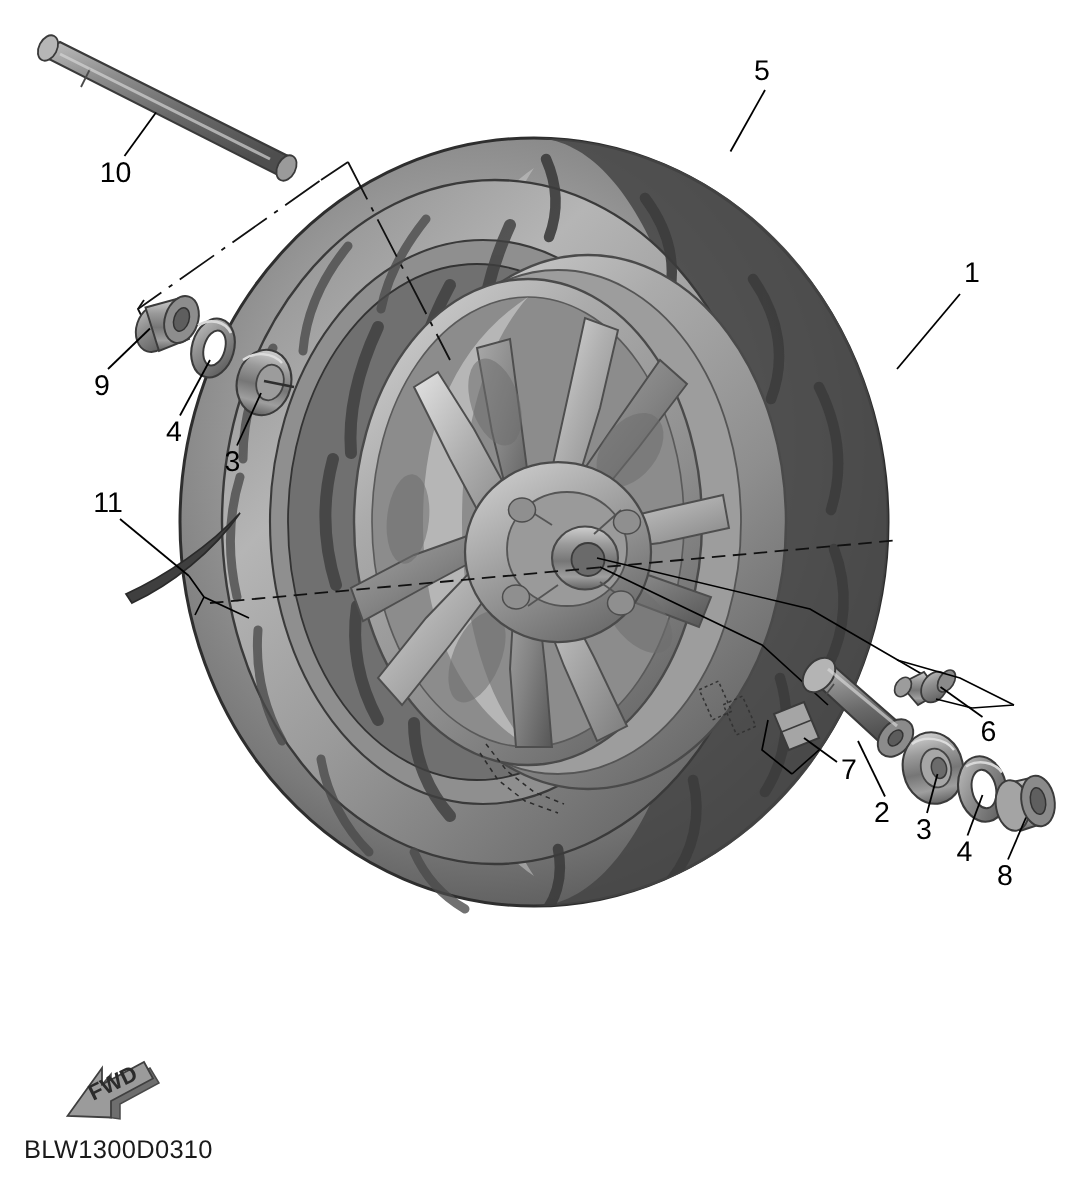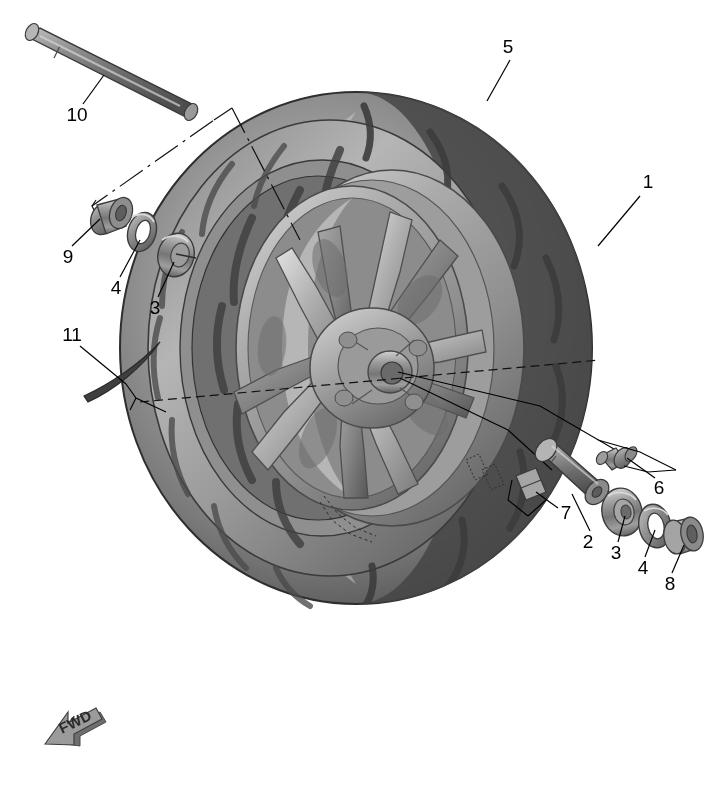--- a/index.html
+++ b/index.html
@@ -401,14 +401,15 @@
 
     <g>
 
       <path d="M 52,742 L 74,716 L 74,726 L 100,712 L 106,722 L 80,736 L 80,746 Z" fill="#6e6e6e" stroke="#4a4a4a" stroke-width="1"></path>
 
       <path d="M 45,744 L 68,712 L 68,723 L 96,708 L 102,719 L 74,734 L 74,745 Z" fill="#9b9b9b" stroke="#3f3f3f" stroke-width="1.2"></path>
       <text class="fwd-text" x="62" y="734" transform="rotate(-26 62 734)">FWD</text>
     </g>
   </svg>
 
+  <div class="part-code">BLW1300D0310</div>
 
 </div>
 
 </body></html>

